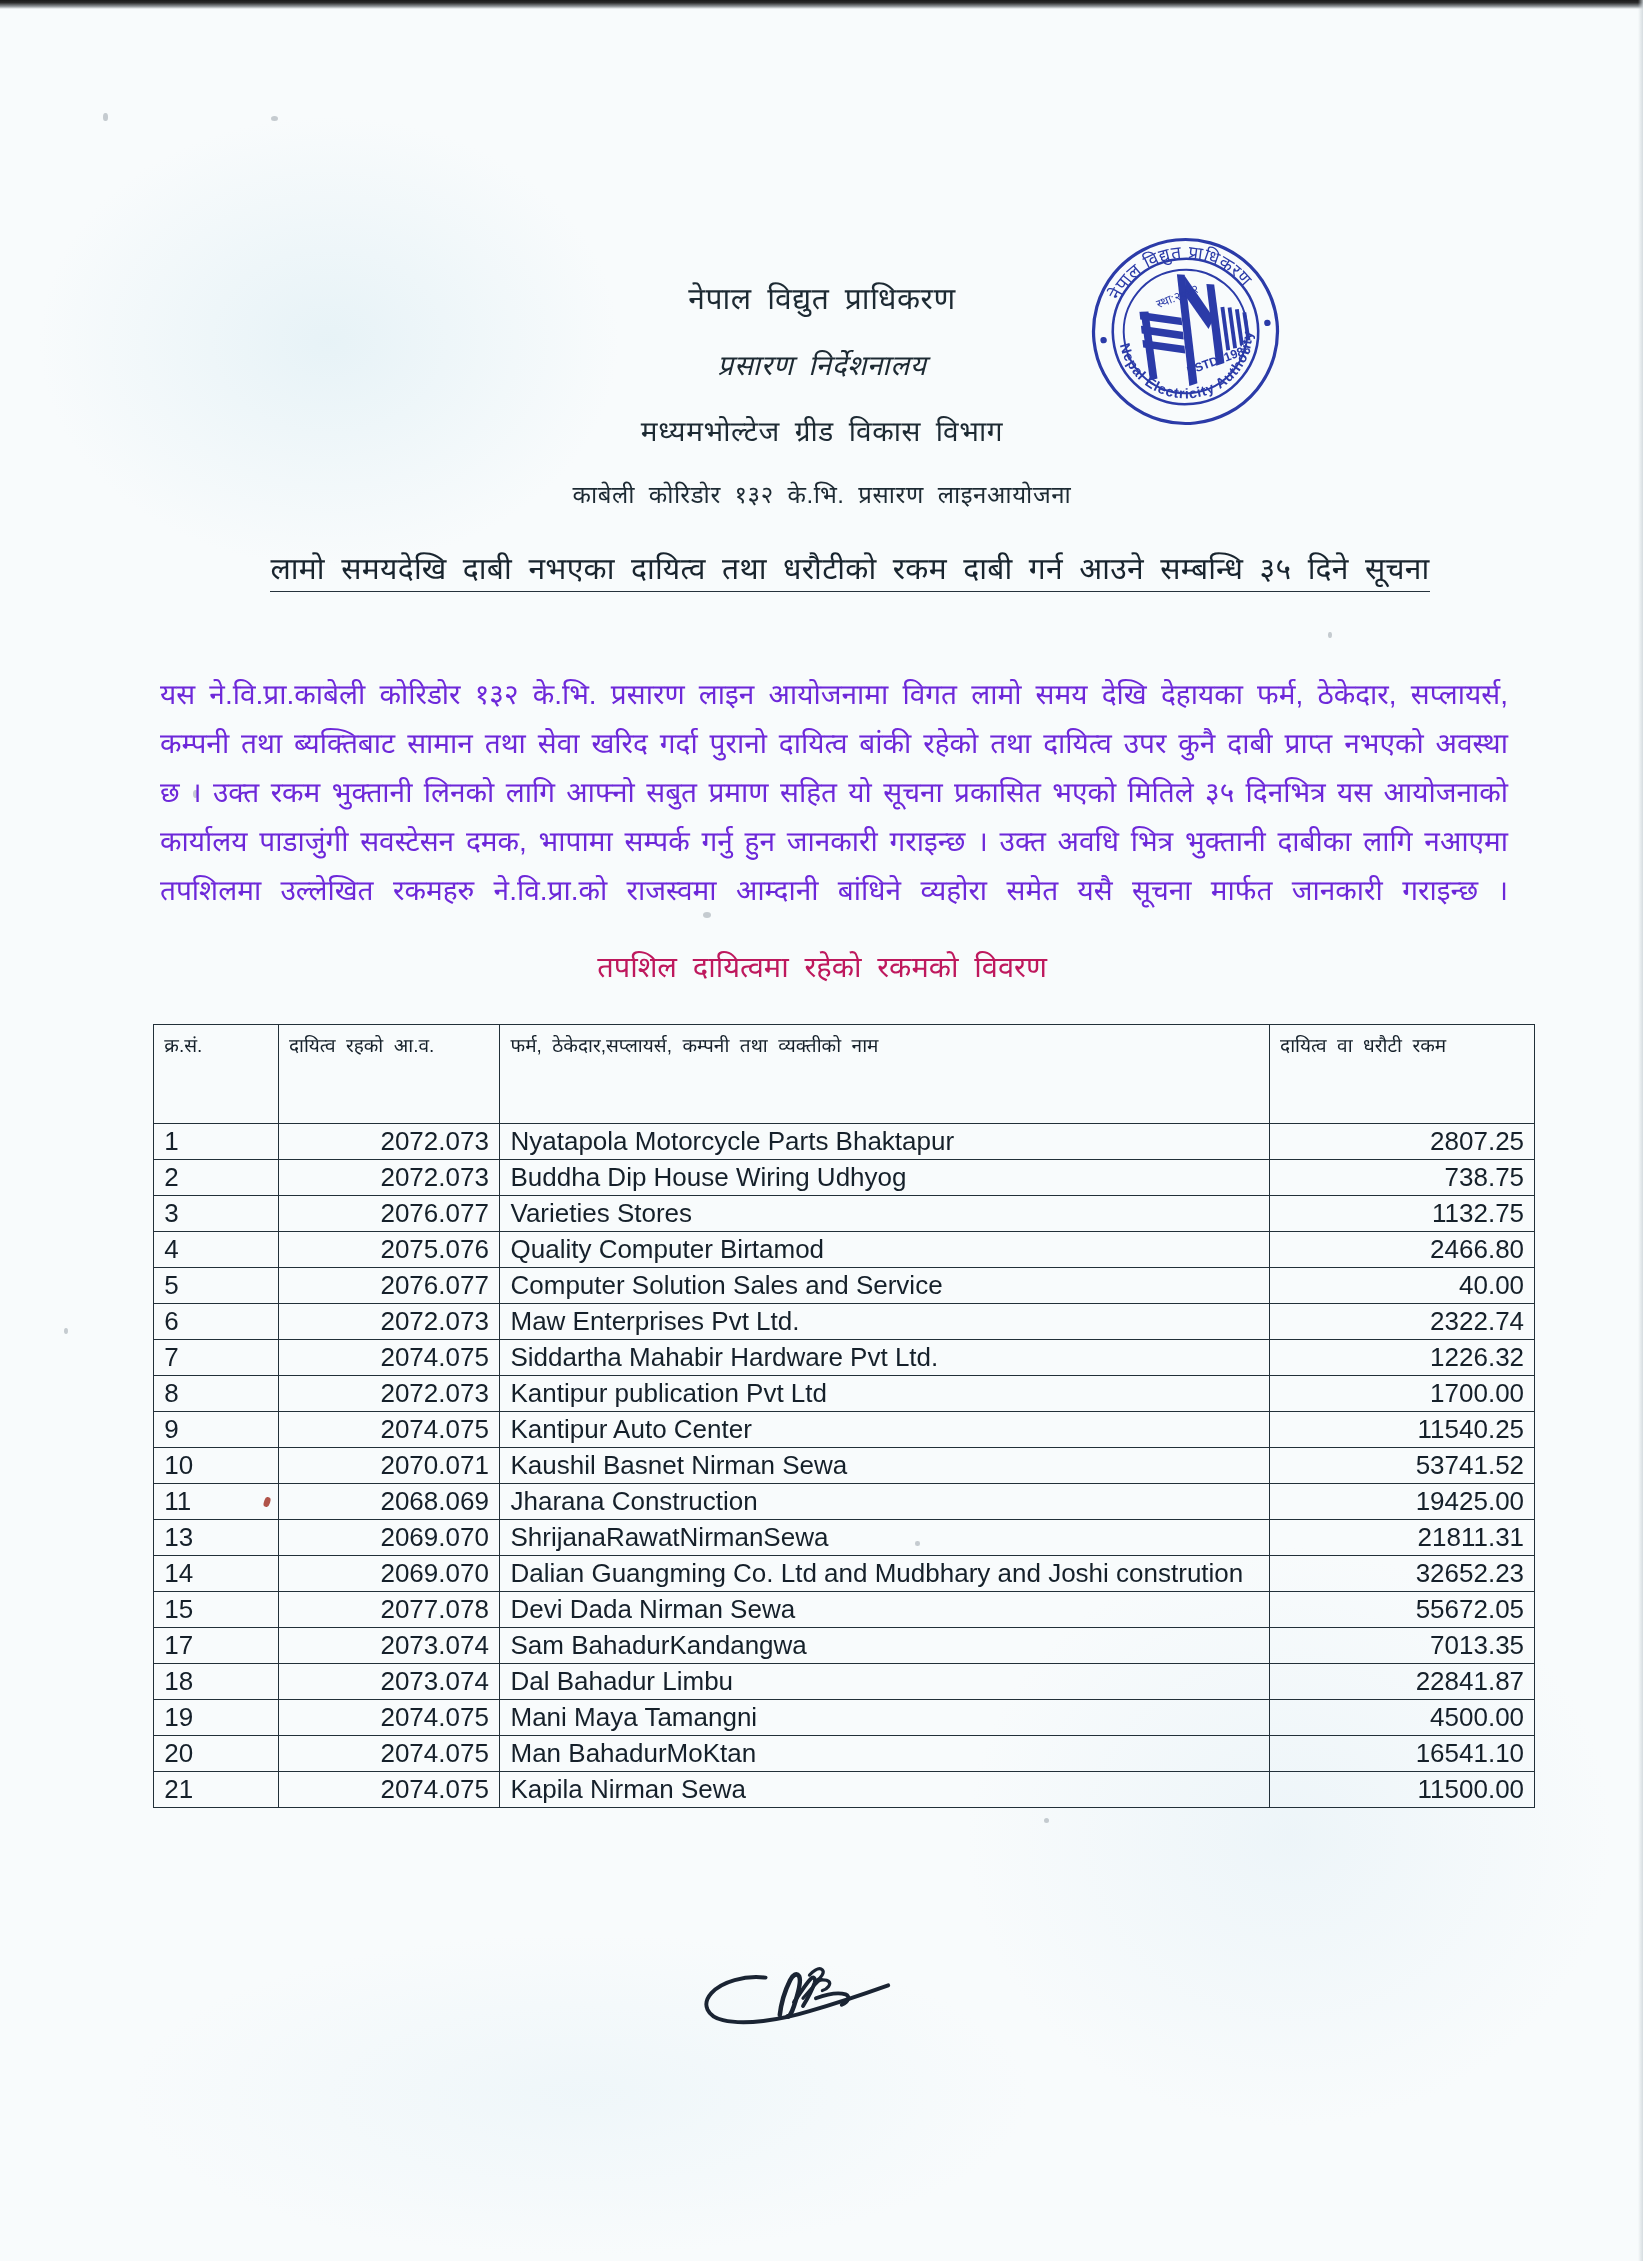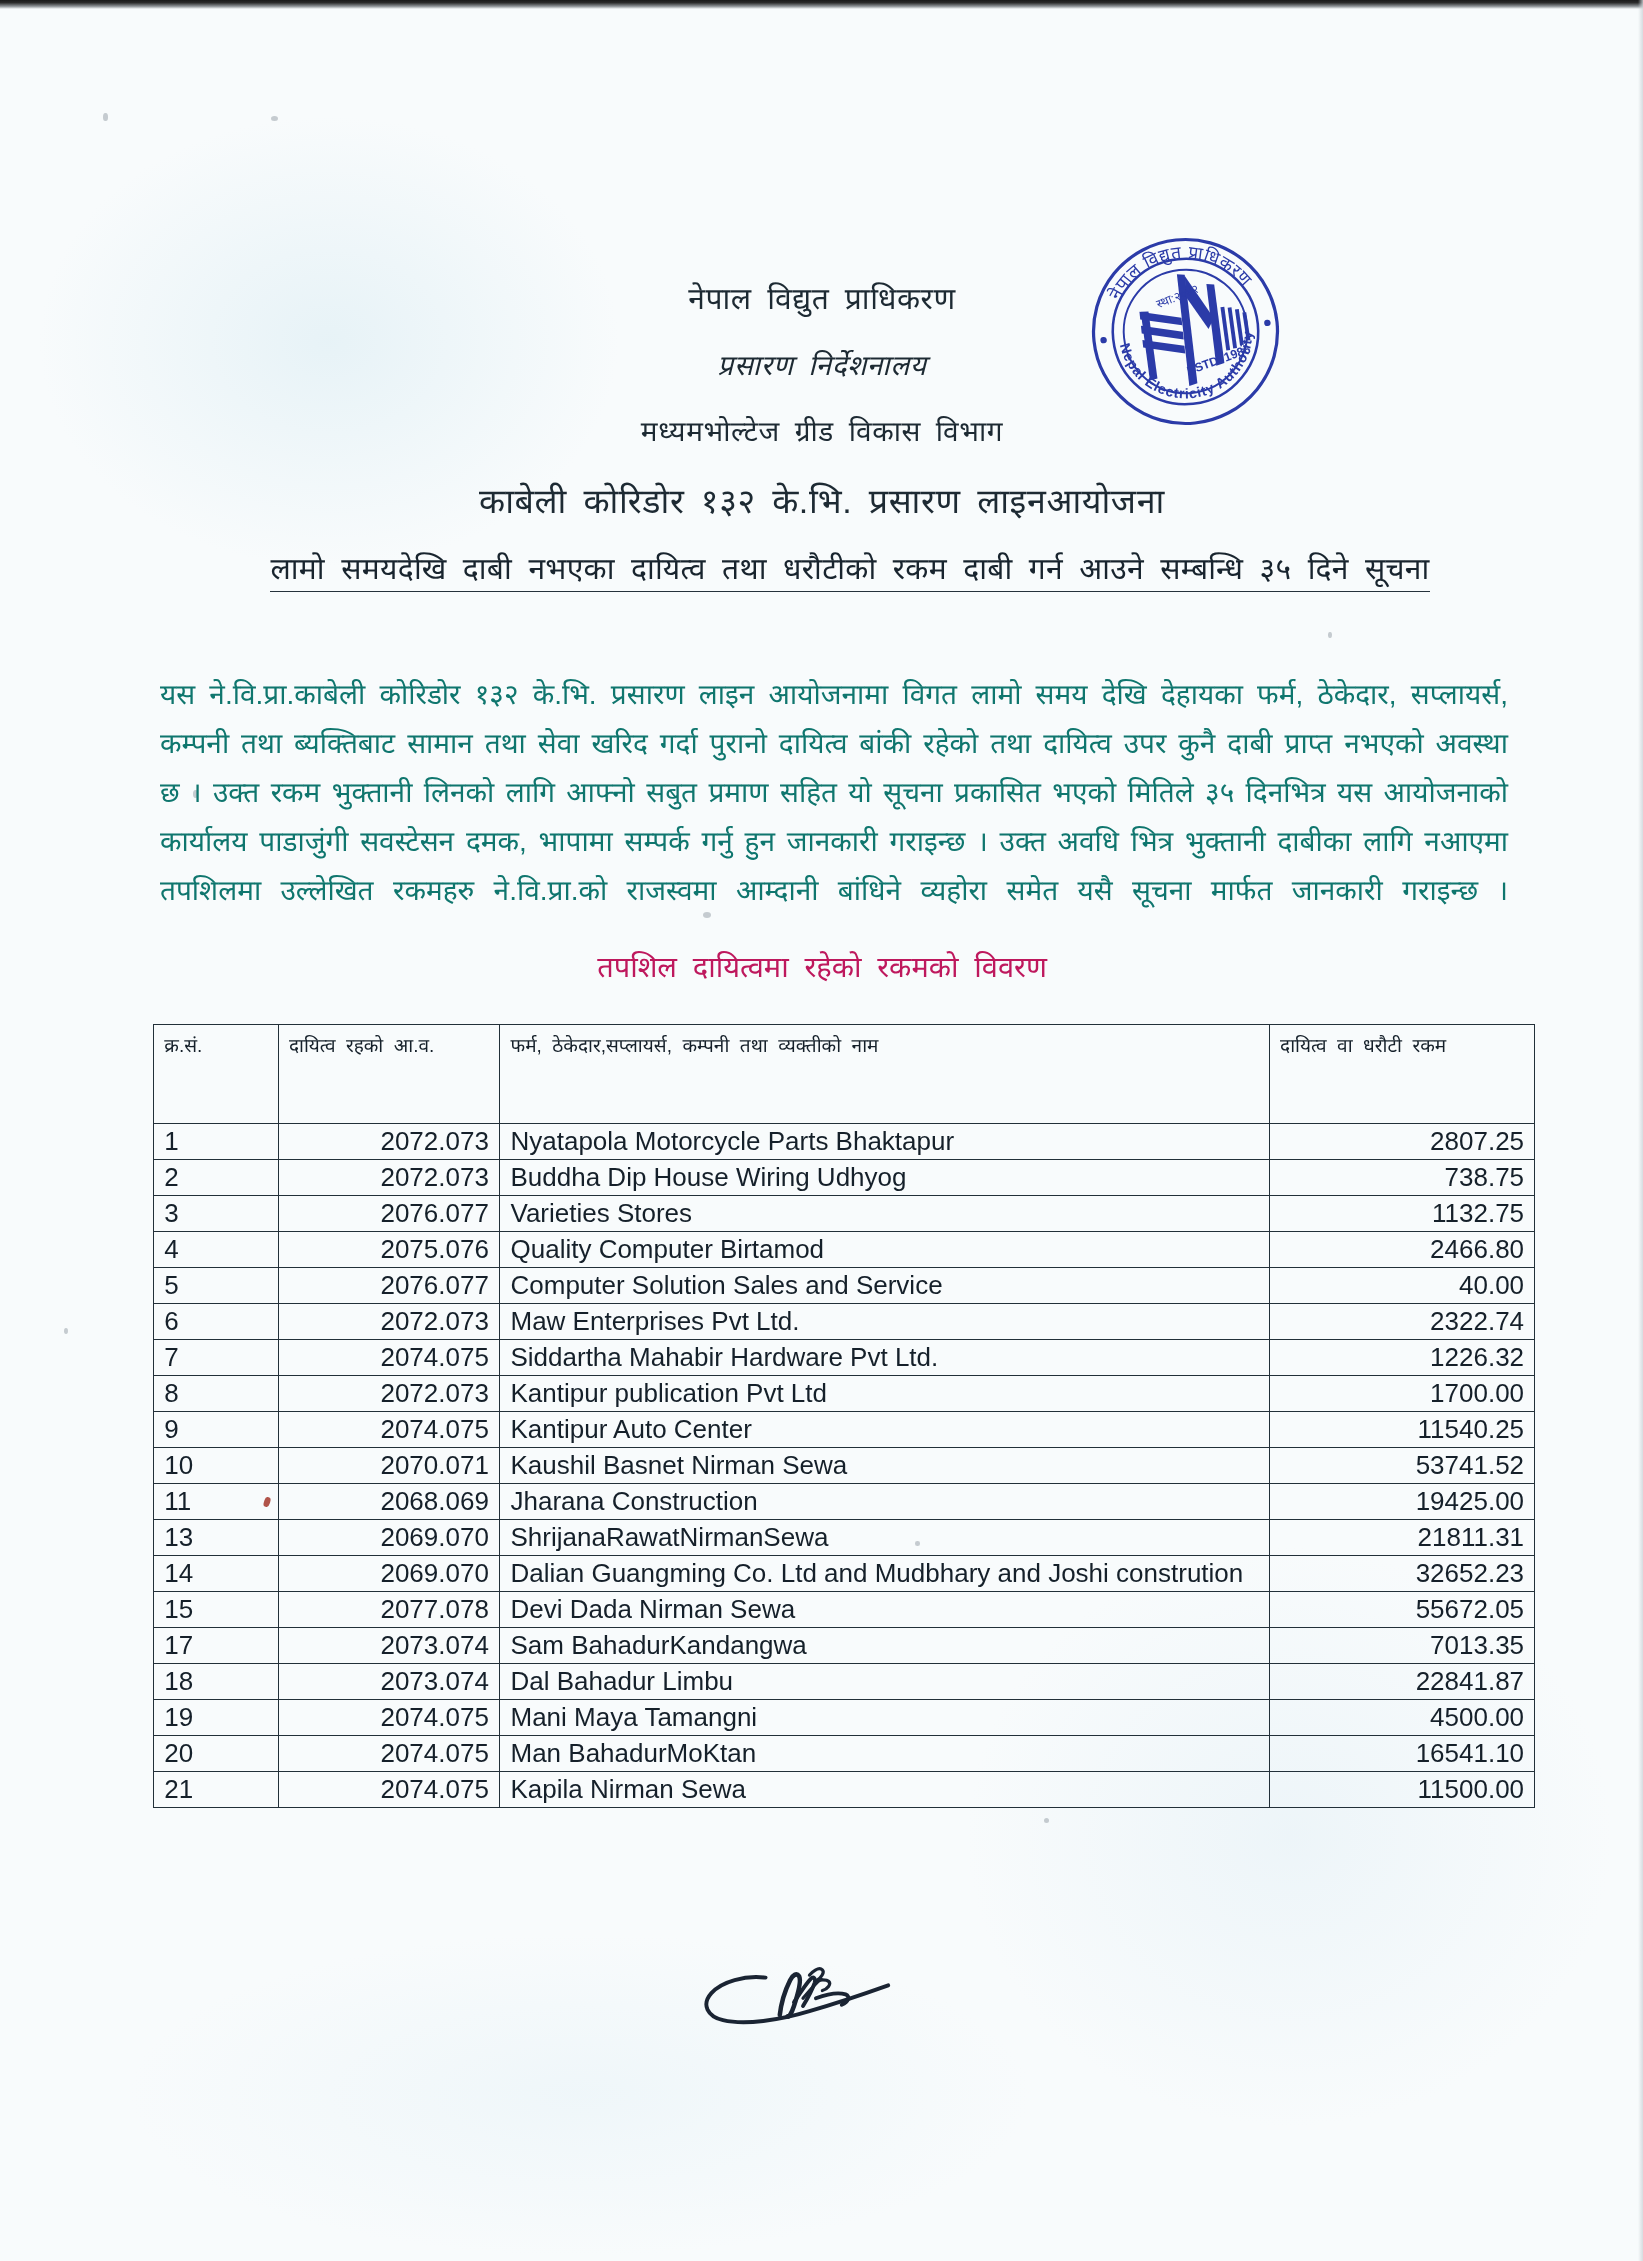--- a/index.html
+++ b/index.html
@@ -49,21 +49,21 @@
   }
   .lh-line {
     font-family: "Liberation Sans", "DejaVu Sans", sans-serif;
     color: #1d2a33;
     letter-spacing: 0.6px;
     word-spacing: 6.4px;
   }
   .lh-1 { font-size: 30px; margin-bottom: 27px; }
   .lh-2 { font-size: 28px; margin-bottom: 28px; font-style: italic; }
   .lh-3 { font-size: 28px; margin-bottom: 28px; }
-  .lh-4 { font-size: 34px; margin-bottom: 6.4px; }
+  .lh-4 { font-size: 24px; margin-bottom: 6.4px; }
 
   
   .seal {
     position: absolute;
     left: 1089px; top: 235px;
     width: 193px; height: 193px;
     transform: rotate(-6deg);
   }
 
   
@@ -87,21 +87,21 @@
   
   .body-copy {
     position: absolute;
     left: 160px; top: 670px;
     width: 1348px;
     font-family: "Liberation Sans", "DejaVu Sans", sans-serif;
     font-size: 28px;
     line-height: 49px;
     text-align: justify;
     text-align-last: justify;
-    color: #0f766e;
+    color: #6d28d9;
     word-spacing: 2.6px;
   }
   .body-copy p { margin: 0; }
 
   .tapshil {
     position: absolute;
     left: 0; top: 946px;
     width: 1644px;
     text-align: center;
     font-family: "Liberation Sans", "DejaVu Sans", sans-serif;

